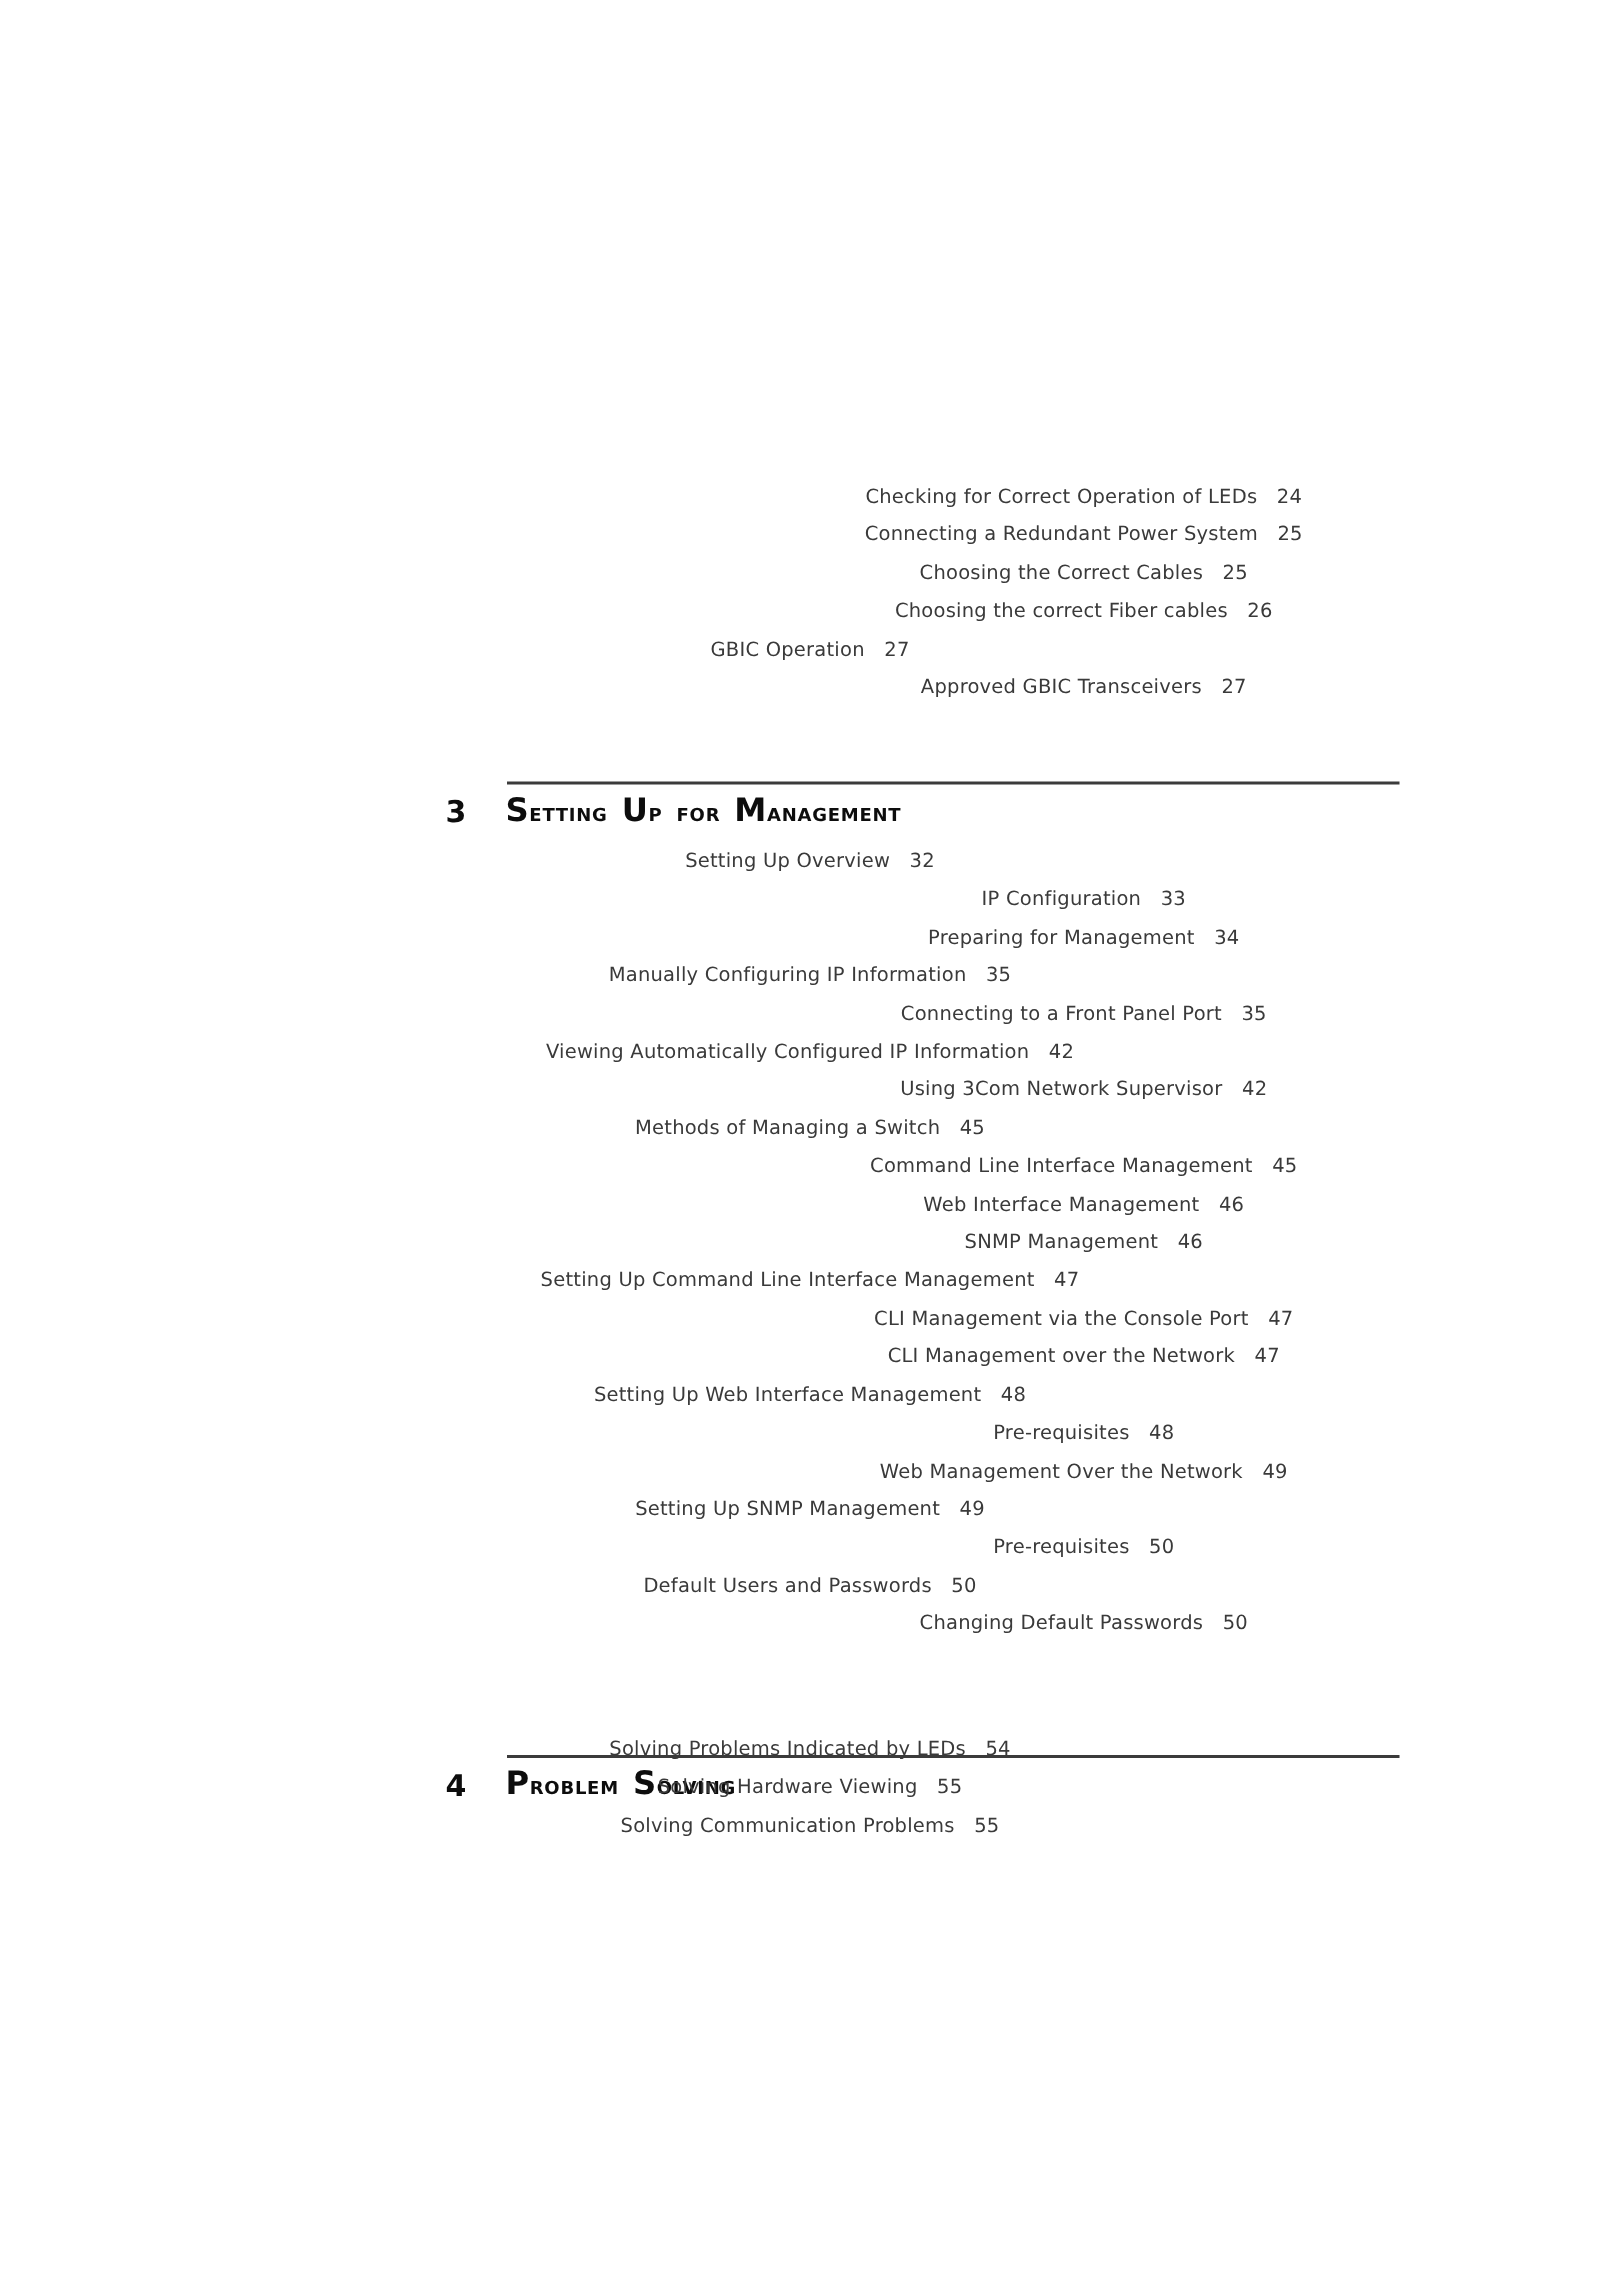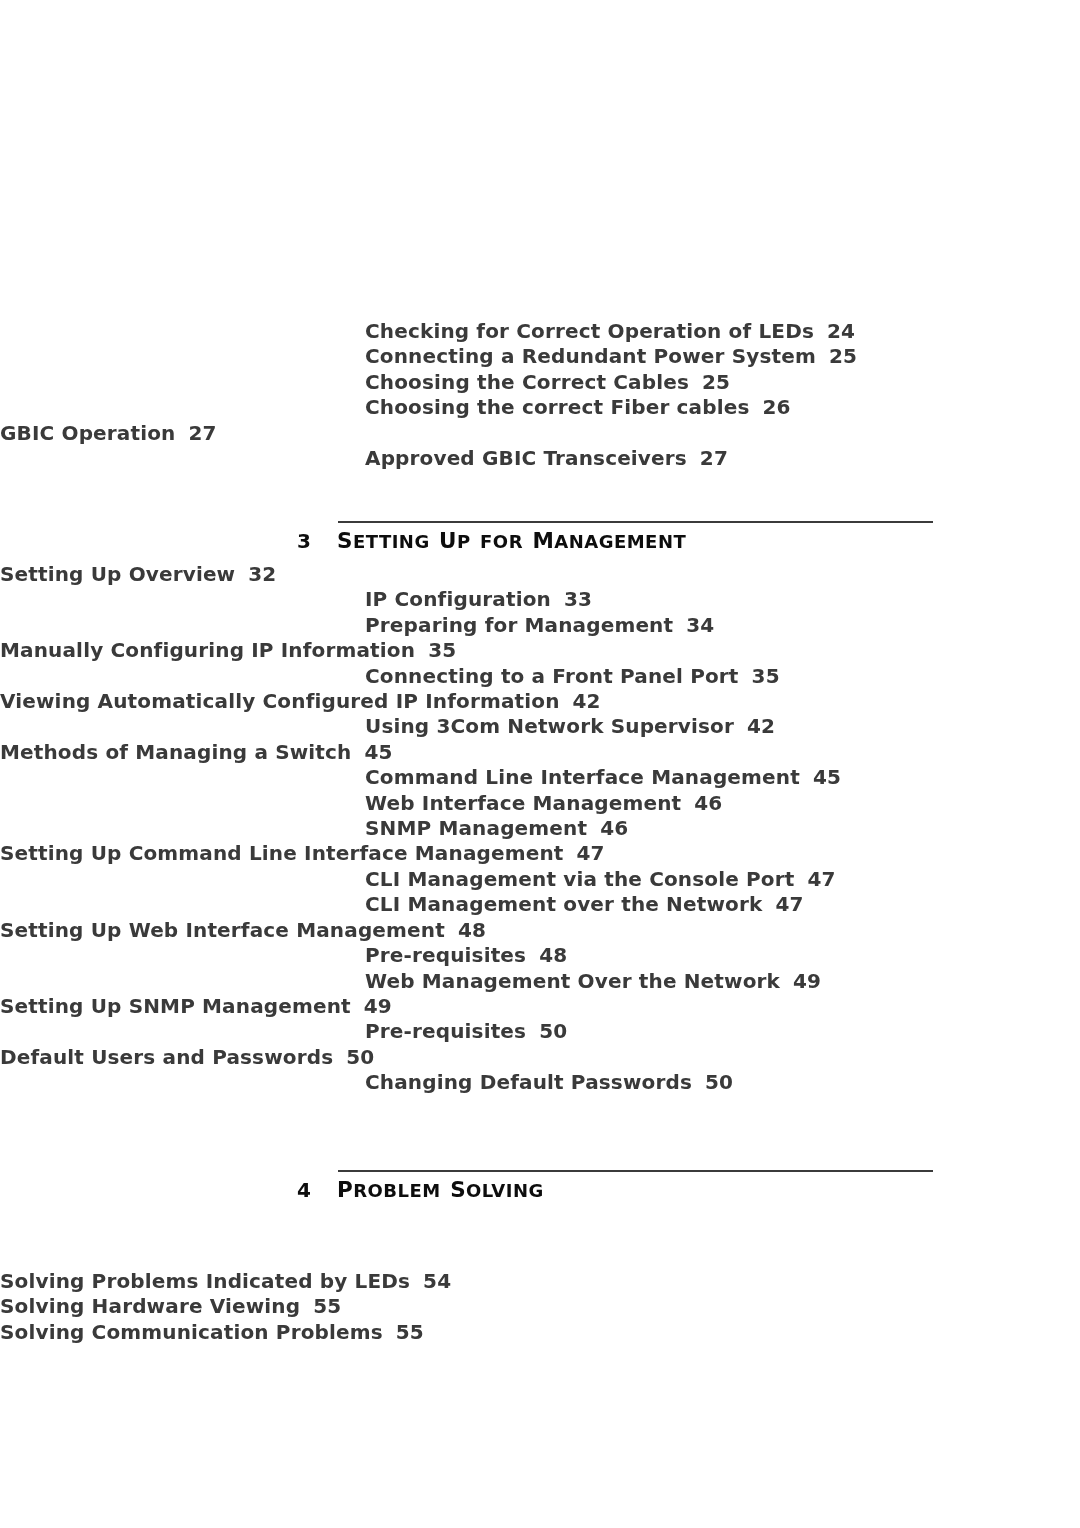--- a/index.html
+++ b/index.html
@@ -24,26 +24,27 @@
   
   .toc-block {
     position: absolute;
     left: 0;
     top: 0;
     width: 1080px;
   }
 
   .toc-line {
     display: block;
-    font-size: 20px;
+    font-size: 13px;
     line-height: 25.4px;
     letter-spacing: 0.15px;
     color: #3a3a3a;
     white-space: pre;
-    font-weight: 700;
+    font-weight: 400;
+    text-align: center;
   }
   .toc-line .pg {
     margin-left: 13px;
     color: #3a3a3a;
   }
   .lvl1 { }
   .lvl2 { padding-left: 365px; }
 
   
   .chapter {
@@ -79,21 +80,21 @@
     white-space: nowrap;
   }
   
   .sc {
     text-transform: uppercase;
   }
   .sc > .cap {
     font-size: 21.5px;
   }
   .sc > .sm {
-    font-size: 18px;
+    font-size: 12px;
     letter-spacing: 0.5px;
   }
   .sc > .gap {
     font-size: 21.5px;
   }
 </style>
 </head>
 <body>
 
 <div class="page">
@@ -134,19 +135,19 @@
       <div class="toc-line lvl2"><span>Pre-requisites</span><span class="pg">50</span></div>
       <div class="toc-line lvl1"><span>Default Users and Passwords</span><span class="pg">50</span></div>
       <div class="toc-line lvl2"><span>Changing Default Passwords</span><span class="pg">50</span></div>
     </div>
 
   <div class="chapter" id="chapter-1" style="top:1170px;">
     <div class="rule"></div>
     <div class="num">4</div>
     <div class="title sc"><span class="cap">P</span><span class="sm">ROBLEM</span><span class="gap">  </span><span class="cap">S</span><span class="sm">OLVING</span></div>
   </div>
-  <div class="toc-block" id="toc-1" style="top:1269px;">
+  <div class="toc-block" id="toc-1" style="top:1154px;">
       <div class="toc-line lvl1"><span>Solving Problems Indicated by LEDs</span><span class="pg">54</span></div>
       <div class="toc-line lvl1"><span>Solving Hardware Viewing</span><span class="pg">55</span></div>
       <div class="toc-line lvl1"><span>Solving Communication Problems</span><span class="pg">55</span></div>
     </div>
 
 </div>
 
 </body></html>

